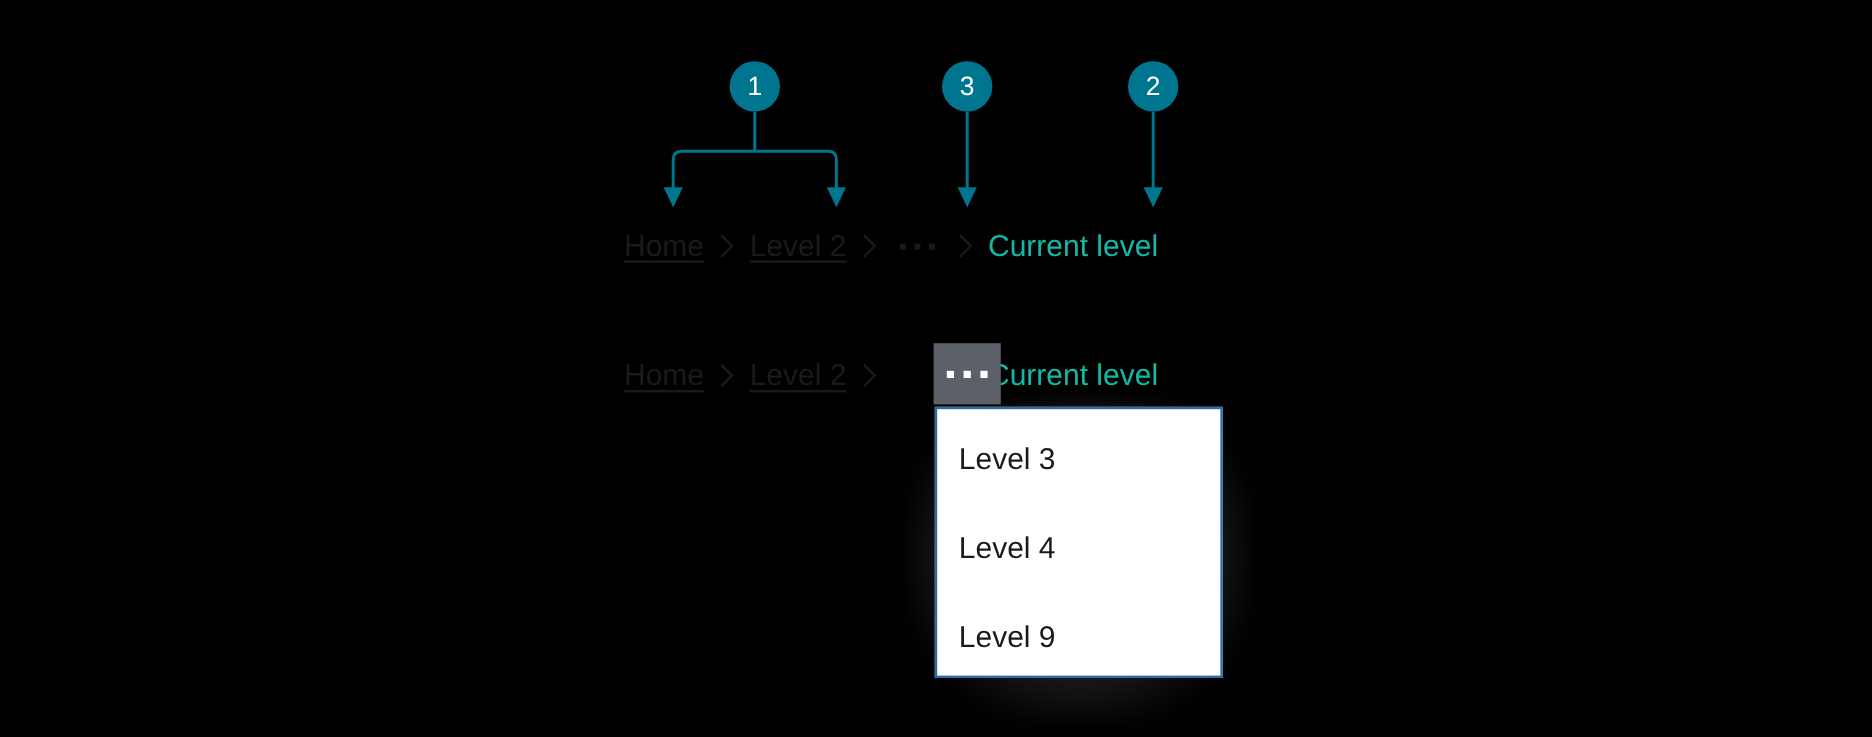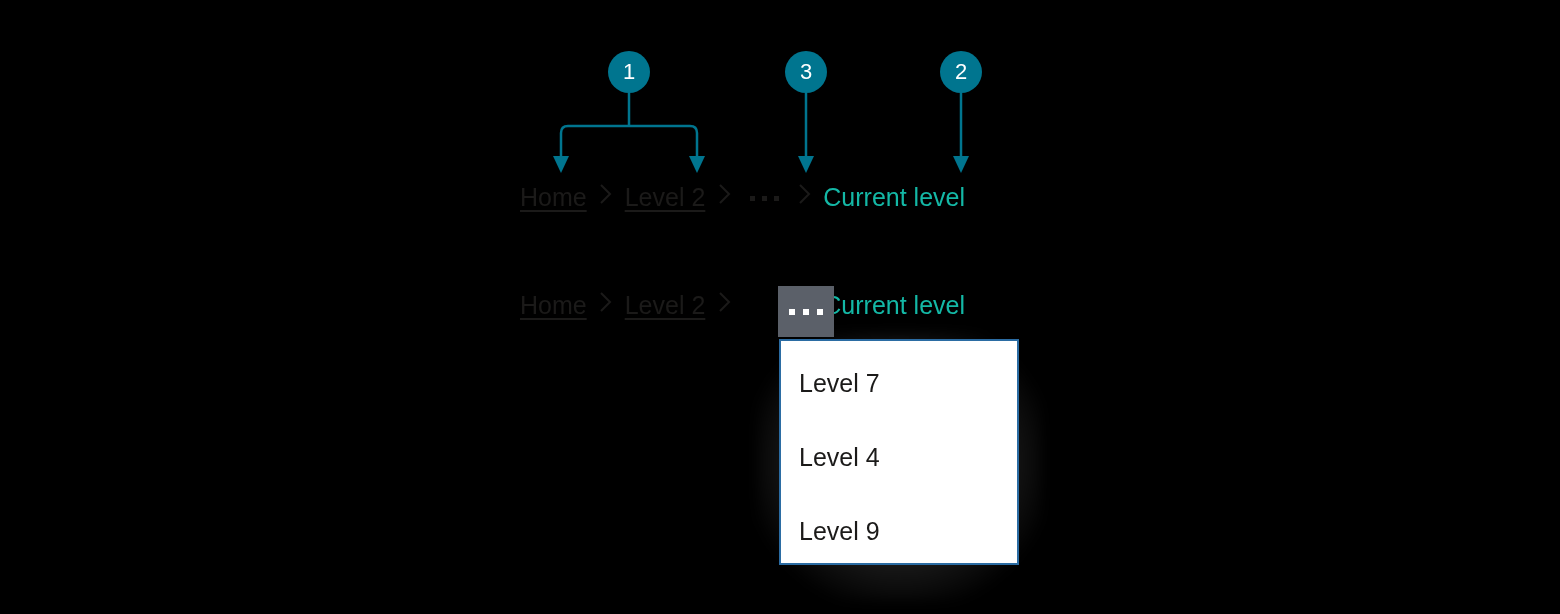--- a/index.html
+++ b/index.html
@@ -42,21 +42,21 @@
     width: 1560px;
     height: 614px;
     z-index: 5;
     pointer-events: none;
   }
 
   
   .breadcrumb {
     position: absolute;
     display: flex;
-    align-items: flex-start;
+    align-items: center;
     height: 44px;
     font-size: 25px;
     color: #1b1a19;
     font-family: "Liberation Sans", sans-serif;
     white-space: nowrap;
   }
   .crumb-link {
     text-decoration: underline;
     text-underline-offset: 4px;
     color: #1b1a19;
@@ -215,18 +215,18 @@
     <span class="dot-row">
       <span class="dot"></span>
       <span class="dot"></span>
       <span class="dot"></span>
     </span>
   </div>
 
   <div class="flyout-shadow"></div>
 
   <div class="flyout">
-    <div class="flyout-item" style="top:28px;">Level 7</div>
+    <div class="flyout-item" style="top:28px;">Level 3</div>
     <div class="flyout-item" style="top:102px;">Level 4</div>
     <div class="flyout-item" style="top:176px;">Level 9</div>
   </div>
 
 </div>
 
 </body></html>

